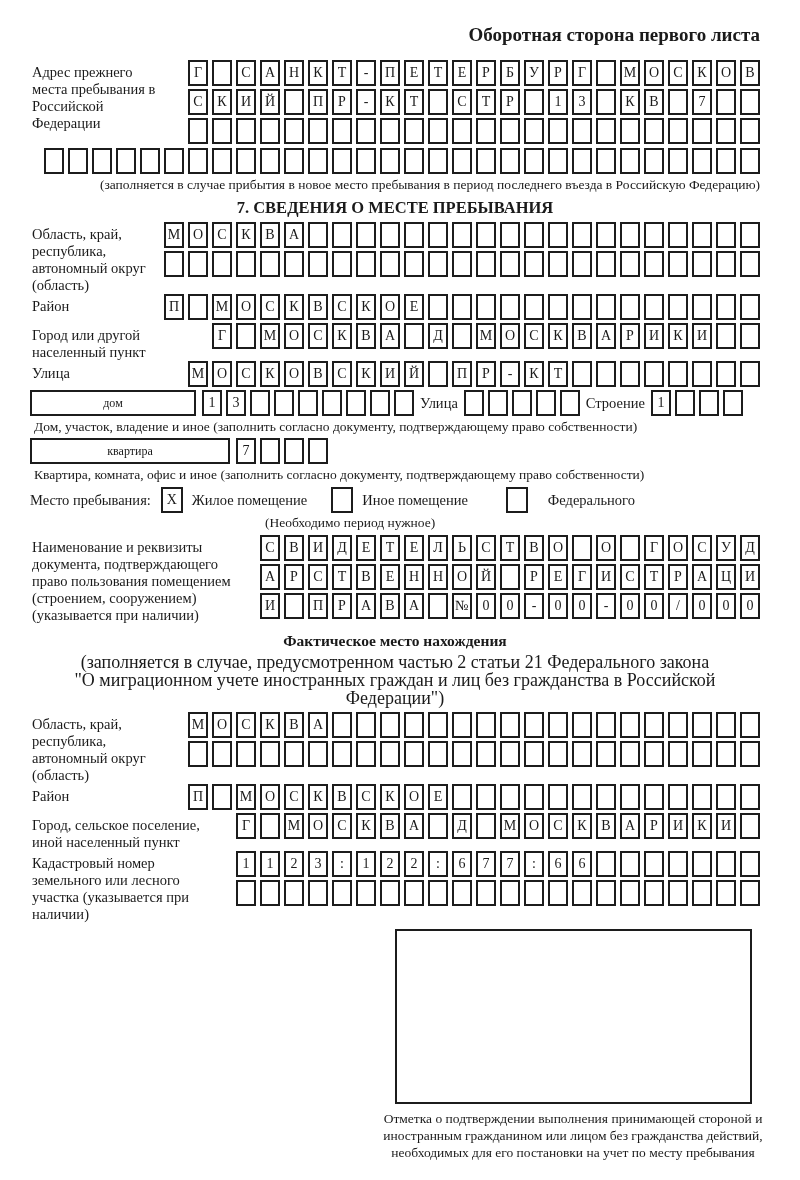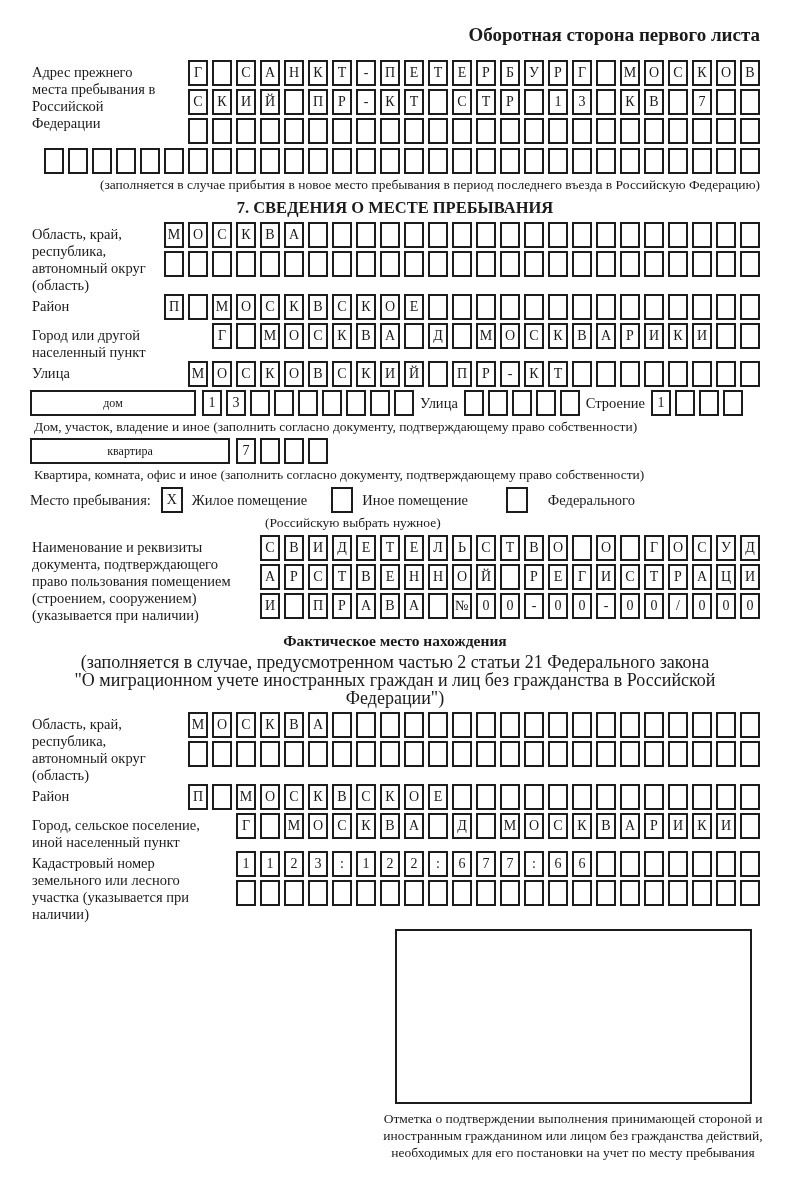--- a/index.html
+++ b/index.html
@@ -385,21 +385,21 @@
 
   <div class="mestorow">
     <span>Место пребывания:</span>
     <span class="checkbox" style="margin-left:10px;">X</span>
     <span class="optlabel">Жилое помещение</span>
     <span class="checkbox" style="margin-left:24px;"></span>
     <span class="optlabel">Иное помещение</span>
     <span class="checkbox" style="margin-left:38px;"></span>
     <span class="optlabel" style="margin-left:20px;">Федерального</span>
   </div>
-  <div class="mestonote">(Российскую выбрать нужное)</div>
+  <div class="mestonote">(Необходимо период нужное)</div>
 
   <div class="frow">
     <div class="flabel">Наименование и реквизиты документа, подтверждающего право пользования помещением (строением, сооружением) (указывается при наличии)</div>
     <div class="fcol">
       <div class="cellrow">
           <span class="cell">С</span>
           <span class="cell">В</span>
           <span class="cell">И</span>
           <span class="cell">Д</span>
           <span class="cell">Е</span>

